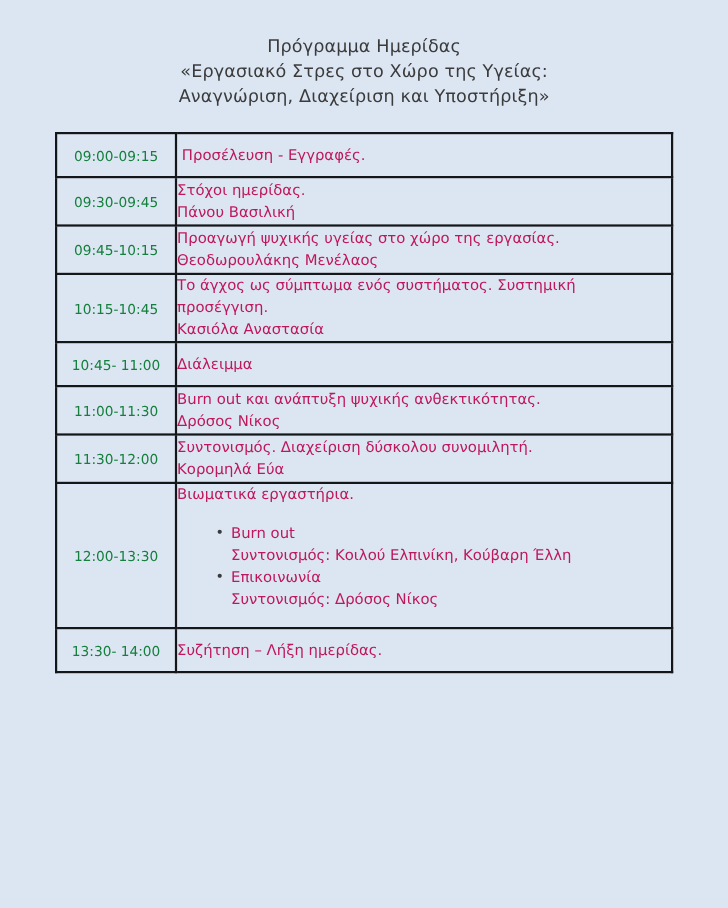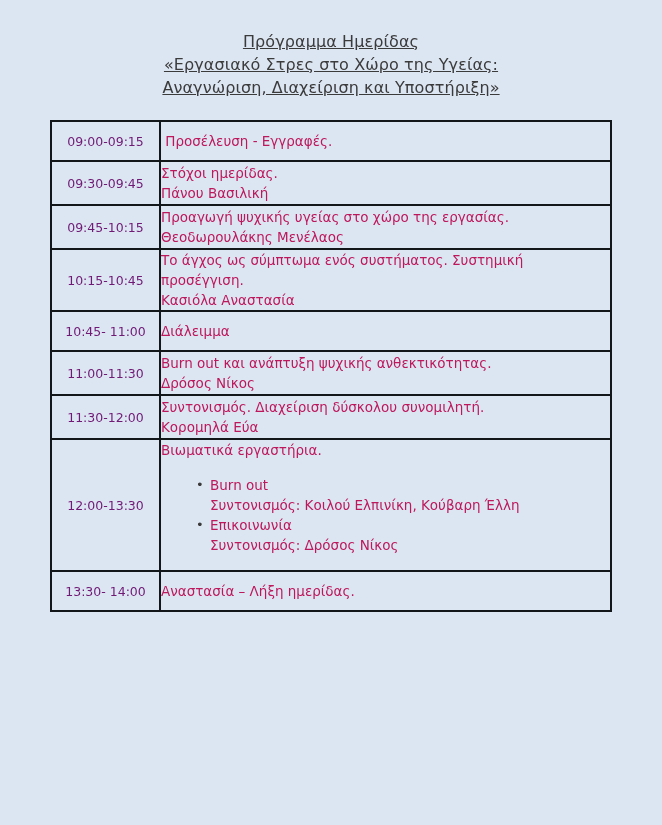--- a/index.html
+++ b/index.html
@@ -27,21 +27,20 @@
   .title-block {
     padding-top: 30px;
     text-align: center;
   }
   .title-line {
     font-size: 16px;
     line-height: 23px;
     color: #3b3b3b;
     letter-spacing: 0.1px;
     white-space: pre;
-    text-decoration: underline;
   }
 
   
   .table-wrap {
     margin: 21px 0 0 50px;
     width: 562px;
   }
   table.schedule {
     border-collapse: collapse;
     width: 562px;
@@ -51,21 +50,21 @@
   table.schedule td {
     border: 2px solid #14171a;
     background: #dce5f2;
     vertical-align: middle;
     padding: 0;
   }
   td.time-cell {
     width: 107px;
     font-size: 12.5px;
     line-height: 17px;
-    color: #701a75;
+    color: #15803d;
     text-align: center;
     padding: 8px 2px;
     white-space: pre;
   }
   td.desc-cell {
     font-size: 13.5px;
     line-height: 20px;
     color: #be185d;
     padding: 9px 0 9px 10px;
   }
@@ -192,21 +191,21 @@
                 <span class="ws-title">Επικοινωνία</span>
                 <span class="ws-sub">Συντονισμός: Δρόσος Νίκος</span>
               </li>
             </ul>
           </td>
         </tr>
 
         <tr class="r-h2">
           <td class="time-cell">13:30- 14:00</td>
           <td class="desc-cell">
-            <span class="desc-line">Αναστασία – Λήξη ημερίδας.</span>
+            <span class="desc-line">Συζήτηση – Λήξη ημερίδας.</span>
           </td>
         </tr>
 
       </tbody>
     </table>
   </div>
 
 </div>
 
 </body></html>

